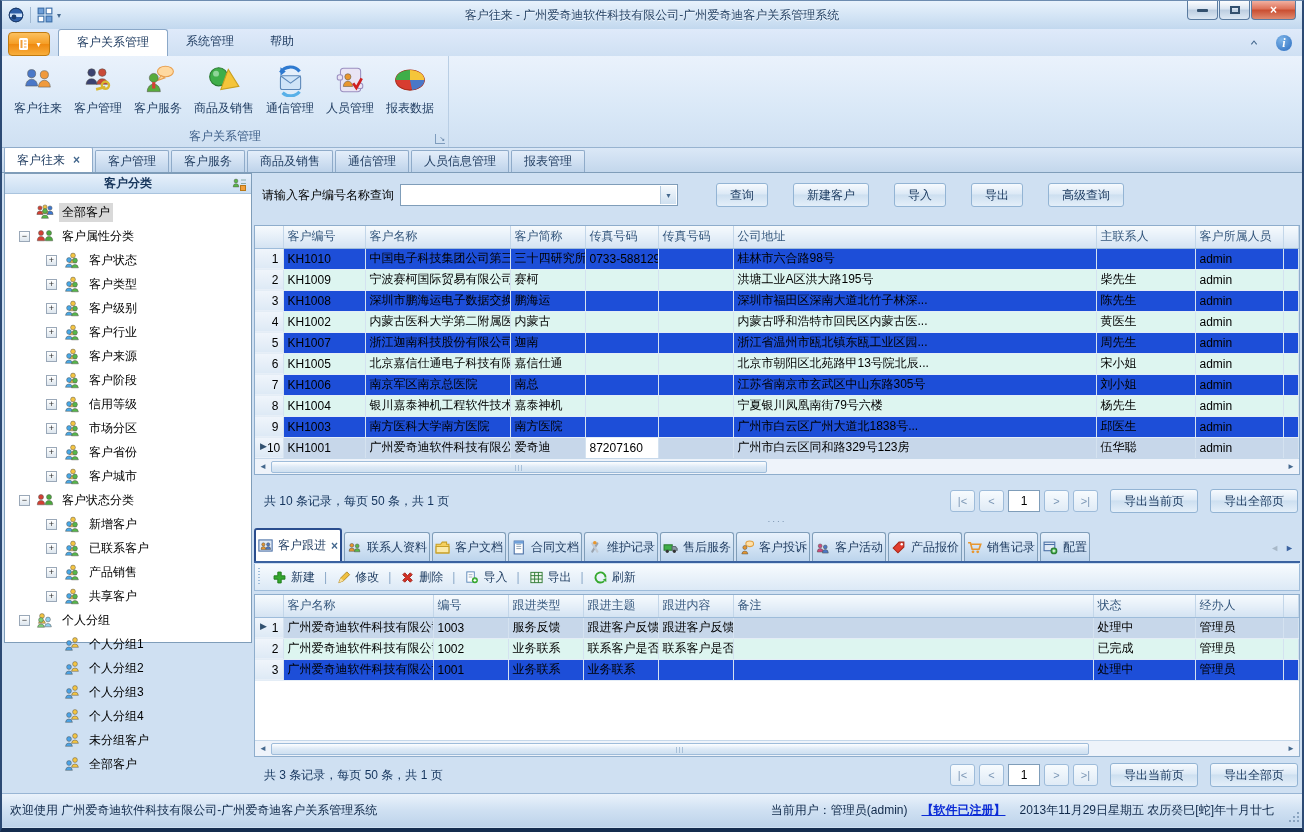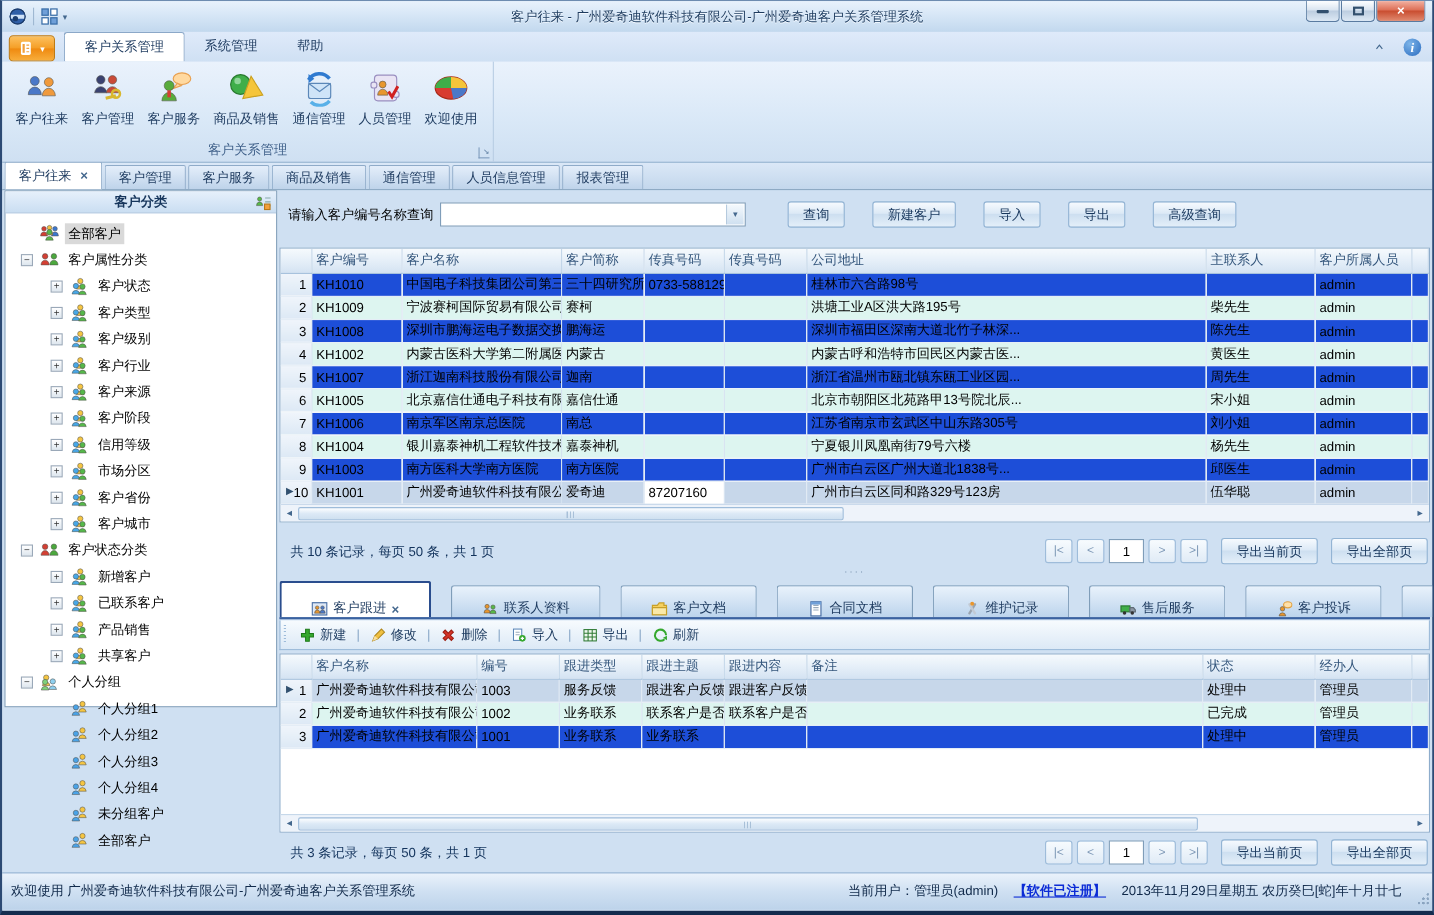--- a/index.html
+++ b/index.html
@@ -122,21 +122,21 @@
   .pbtn { width:25px; height:22px; border:1px solid #9ebcda; border-radius:3px; margin-left:4px;
     background:linear-gradient(#f7fbfe,#e0ebf6); color:#7c97b5; display:flex; align-items:center; justify-content:center; font-size:11px; }
   .page-box { width:32px; height:22px; border:1px solid #7f9db9; background:#fff; margin-left:4px; text-align:center; line-height:20px; color:#000; }
   .pager .btn { margin-left:12px; }
 
   
   .splitter { position:absolute; top:344px; left:0; width:100%; height:10px; text-align:center; color:#7d96b2; font-size:10px; letter-spacing:2px; line-height:8px; }
 
   
   .dtabs { position:absolute; top:356px; left:0; width:100%; height:34px; display:flex; align-items:flex-end; border-bottom:2px solid #3a62a0; }
-  .dtab { height:29px; display:inline-flex; align-items:flex-end; gap:5px; padding:0 27px; margin-right:18px;
+  .dtab { height:29px; display:inline-flex; align-items:center; gap:5px; padding:0 2px; margin-right:2px;
     background:linear-gradient(#e9f2fc,#bcd4ec); border:1px solid #7f9db9; border-bottom:none; border-radius:3px 3px 0 0; color:#1d3a5f; white-space:nowrap; }
   .dtab.active { background:#fff; border:2px solid #2a4d8e; border-bottom:none; height:33px; }
   .dtab .dticon { width:15px; height:15px; display:inline-flex; }
   .dtab .close { color:#44688e; font-weight:bold; }
   .dt-arrows { margin-left:auto; display:flex; gap:6px; padding:0 6px 8px 0; }
   .dt-arrow { font-size:9px; color:#3a62a0; }
   .dt-arrow.disabled { color:#a8b8c8; }
 
   
   .dtoolbar { position:absolute; top:391px; left:0; width:100%; height:27px;
@@ -290,21 +290,21 @@
               </svg></span>
             <span class="rlabel">人员管理</span>
           </div>
           <div class="rbtn">
             <span class="ricon"><svg viewBox="0 0 32 32" width="100%" height="100%">
                 <ellipse cx="16" cy="16" rx="13.5" ry="9.5" fill="#d83c30" stroke="#a82818"></ellipse>
                 <path d="M16 16 L16 6.5 A13.5 9.5 0 0 0 2.5 16 Z" fill="#3fae49"></path>
                 <path d="M16 16 L29.5 16 A13.5 9.5 0 0 0 16 6.5 Z" fill="#f5c53a"></path>
                 <path d="M16 16 L29.5 16 A13.5 9.5 0 0 1 18 25.4 Z" fill="#4a78c8"></path>
               </svg></span>
-            <span class="rlabel">欢迎使用</span>
+            <span class="rlabel">报表数据</span>
           </div>
         </div>
       <div class="group-caption">客户关系管理</div>
       <div class="launcher">↘</div>
     </div>
   </div>
 
   <div class="doc-tabs" id="docTabs">
       <div class="doctab active">
         <span>客户往来</span>

